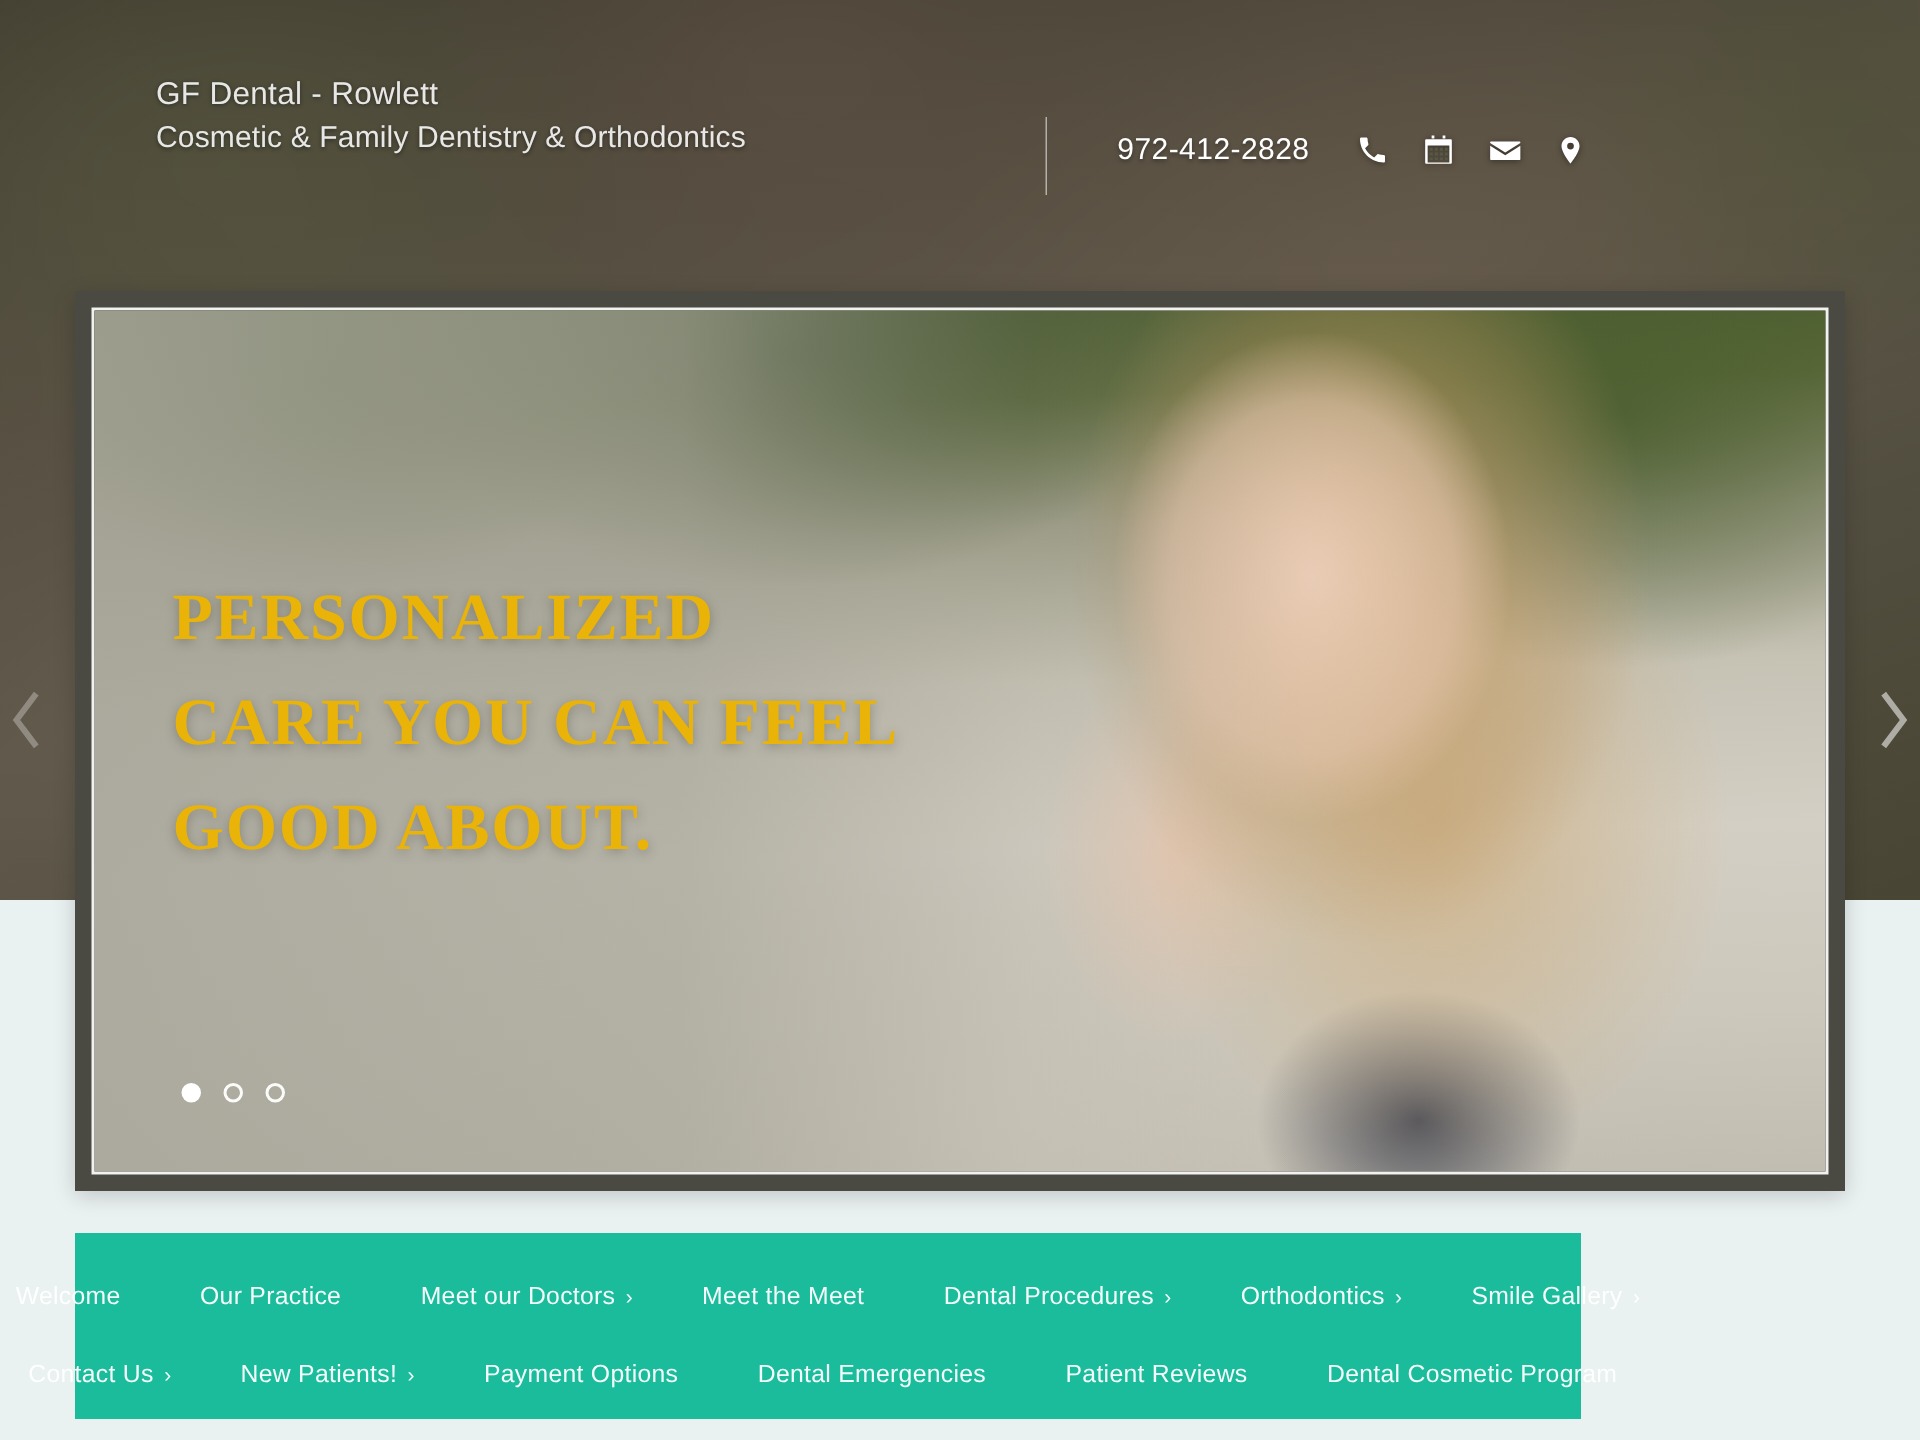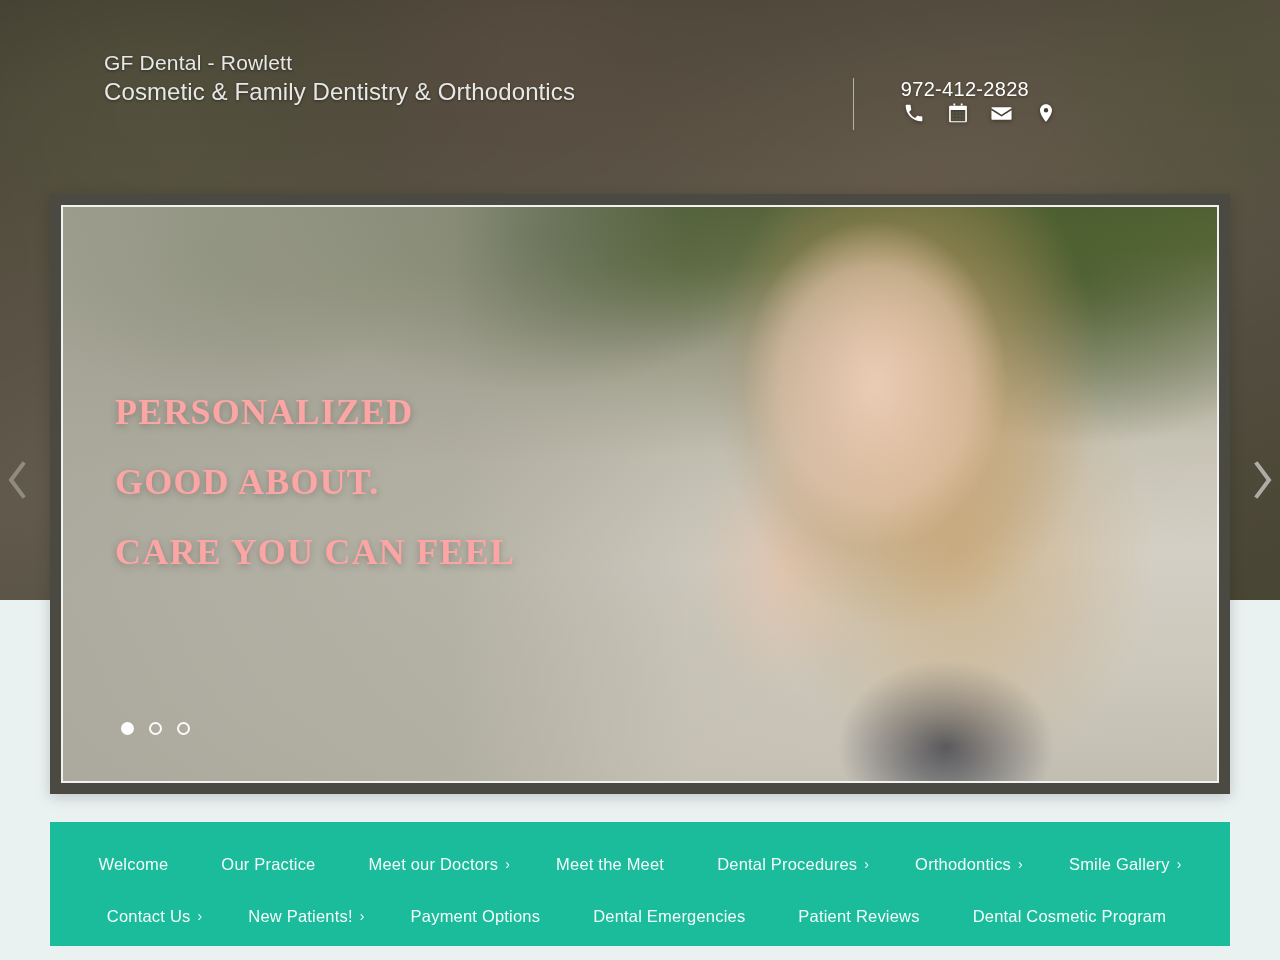--- a/index.html
+++ b/index.html
@@ -62,41 +62,40 @@
     text-shadow: 0 1px 3px rgba(0,0,0,0.45);
   }
   .brand-line1 {
     font-size: 21px;
     font-weight: 400;
     letter-spacing: 0.2px;
     line-height: 29px;
     color: rgba(255,255,255,0.88);
   }
   .brand-line2 {
-    font-size: 24px;
+    font-size: 20px;
     font-weight: 400;
     letter-spacing: 0.1px;
     line-height: 30px;
     color: rgba(255,255,255,0.88);
   }
   .brand-line3 {
     font-size: 23px;
     font-weight: 400;
     letter-spacing: 0.2px;
     line-height: 33px;
     color: rgba(255,255,255,0.97);
   }
 
   .contact-bar {
     position: absolute;
     right: 108px; top: 78px;
     display: flex;
     align-items: center;
     height: 44px;
-    flex-direction: column;
   }
   .contact-divider {
     position: absolute;
     left: -48px; top: 0;
     width: 1px;
     height: 52px;
     background: rgba(255,255,255,0.55);
   }
   .phone-number {
     font-size: 20px;
@@ -157,24 +156,24 @@
     background: linear-gradient(90deg, rgba(168,166,154,0.88) 0%, rgba(168,166,154,0.70) 34%, rgba(168,166,154,0.18) 54%, rgba(168,166,154,0.02) 70%, rgba(168,166,154,0) 100%);
   }
 
   .hero-copy {
     position: absolute;
     left: 52px; top: 170px;
     z-index: 3;
   }
   .hero-title {
     font-family: "Liberation Serif", "DejaVu Serif", serif;
-    font-size: 36px;
+    font-size: 44px;
     font-weight: 700;
     line-height: 70px;
-    color: #fca5a5;
+    color: #eab308;
     letter-spacing: 1.2px;
     text-shadow: 0 2px 7px rgba(60,58,50,0.35);
     max-width: 600px;
   }
 
   .hero-dots {
     position: absolute;
     left: 58px; bottom: 46px;
     display: flex;
     align-items: center;
@@ -199,21 +198,21 @@
     cursor: pointer;
   }
   .carousel-arrow.prev { left: 0; }
   .carousel-arrow.next { right: 0; }
   .carousel-arrow svg { display: block; }
 
   
   .nav {
     position: absolute;
     left: 50px; top: 822px;
-    width: 1180px;
+    width: 1004px;
     height: 124px;
     background: #1abc9c;
     z-index: 6;
     padding: 16px 46px 0 46px;
   }
   .nav-row {
     display: flex;
     align-items: center;
     justify-content: center;
     height: 52px;
@@ -316,22 +315,22 @@
   </div>
 
   <div class="hero-frame">
     <div class="hero-inner">
       <div class="hero-photo"></div>
       <div class="hero-subject"></div>
       <div class="hero-overlay"></div>
 
       <div class="hero-copy">
         <div class="hero-title">PERSONALIZED</div>
+        <div class="hero-title">CARE YOU CAN FEEL</div>
         <div class="hero-title">GOOD ABOUT.</div>
-        <div class="hero-title">CARE YOU CAN FEEL</div>
       </div>
 
       <div class="hero-dots">
         <span class="dot active"></span>
         <span class="dot"></span>
         <span class="dot"></span>
       </div>
     </div>
   </div>
 

